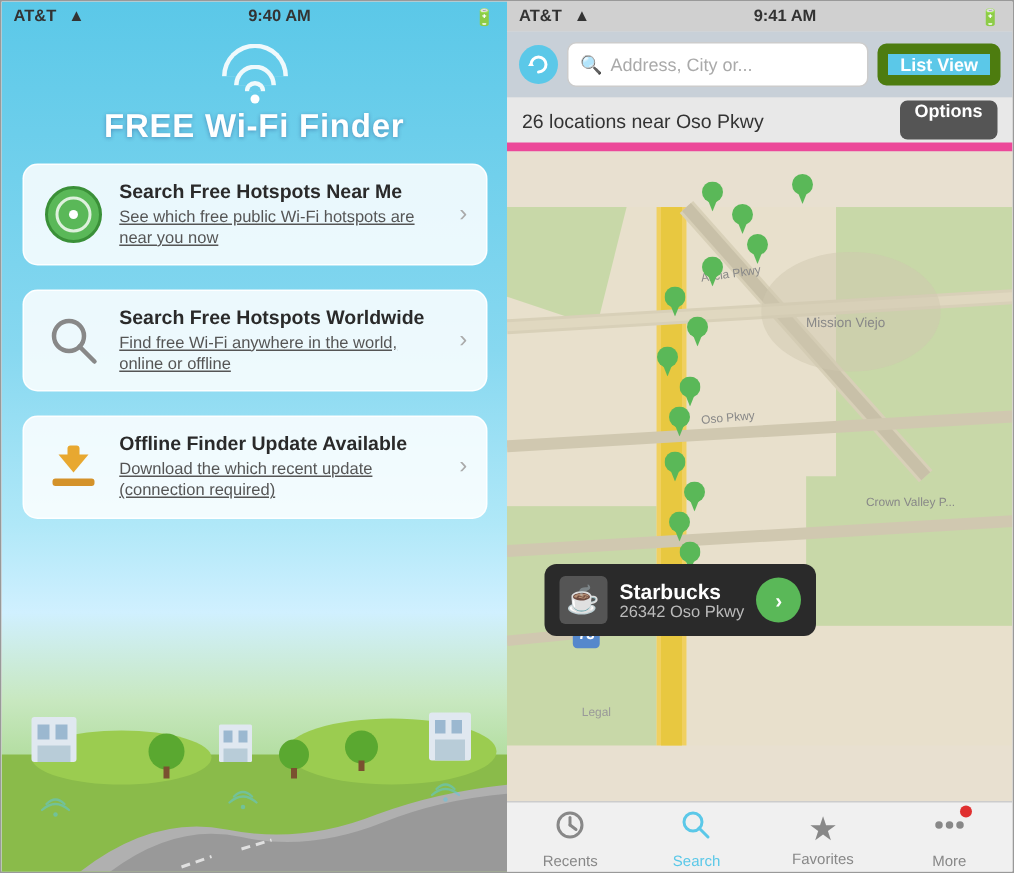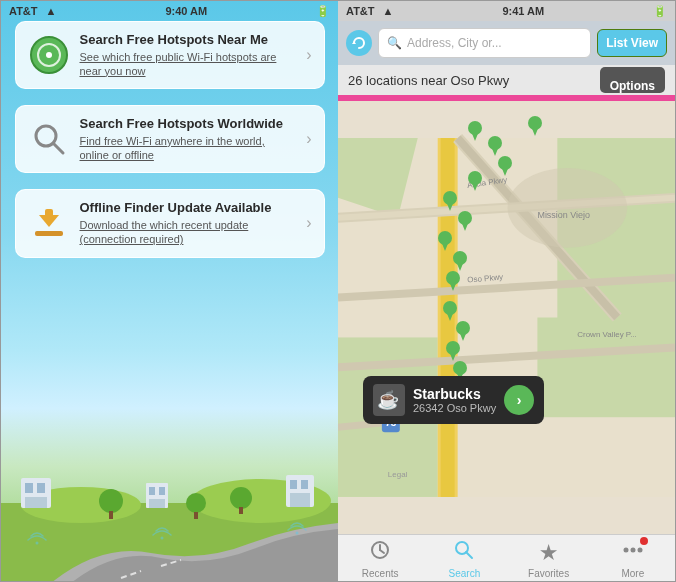--- a/index.html
+++ b/index.html
@@ -179,21 +179,21 @@
       height: 28px;
       padding: 0 8px;
       background: #5bc8e8;
       border-radius: 6px;
       display: flex;
       align-items: center;
       justify-content: center;
       color: white;
       font-size: 12px;
       font-weight: 600;
-      border: 1px solid #4d7c0f;
+      border: 7px solid #4d7c0f;
     }
 
     .location-bar {
       width: 100%;
       height: 36px;
       background: #e8e8e8;
       display: flex;
       align-items: center;
       justify-content: space-between;
       padding: 0 10px;
@@ -207,21 +207,21 @@
 
     .options-btn {
       height: 26px;
       padding: 0 10px;
       background: #555;
       border-radius: 5px;
       color: white;
       font-size: 12px;
       font-weight: 600;
       display: flex;
-      align-items: flex-end;
+      align-items: flex-start;
     }
 
     .map-area {
       flex: 1;
       position: relative;
       overflow: hidden;
       background: #e8e0d0;
     }
 
     
@@ -374,20 +374,29 @@
     <div class="status-left">
       <span>AT&amp;T</span>
       <span style="font-size:11px;">▲</span>
     </div>
     <span>9:40 AM</span>
     <div class="status-right">
       <span>🔋</span>
     </div>
   </div>
 
+  <div class="wifi-title-area">
+    <div class="wifi-arcs">
+      <div class="wifi-arc" style="width:44px; height:22px;"></div>
+      <div class="wifi-arc" style="width:28px; height:14px; margin-top:-10px;"></div>
+      <div class="wifi-arc" style="width:14px; height:7px; margin-top:-5px;"></div>
+      <div class="wifi-dot"></div>
+    </div>
+    <div class="app-title">FREE Wi-Fi Finder</div>
+  </div>
 
   <div class="menu-items">
 
     <div class="menu-item">
       <div class="menu-item-icon">
         <div class="radar-icon">
           <div class="radar-inner">
             <div class="radar-dot"></div>
           </div>
         </div>

